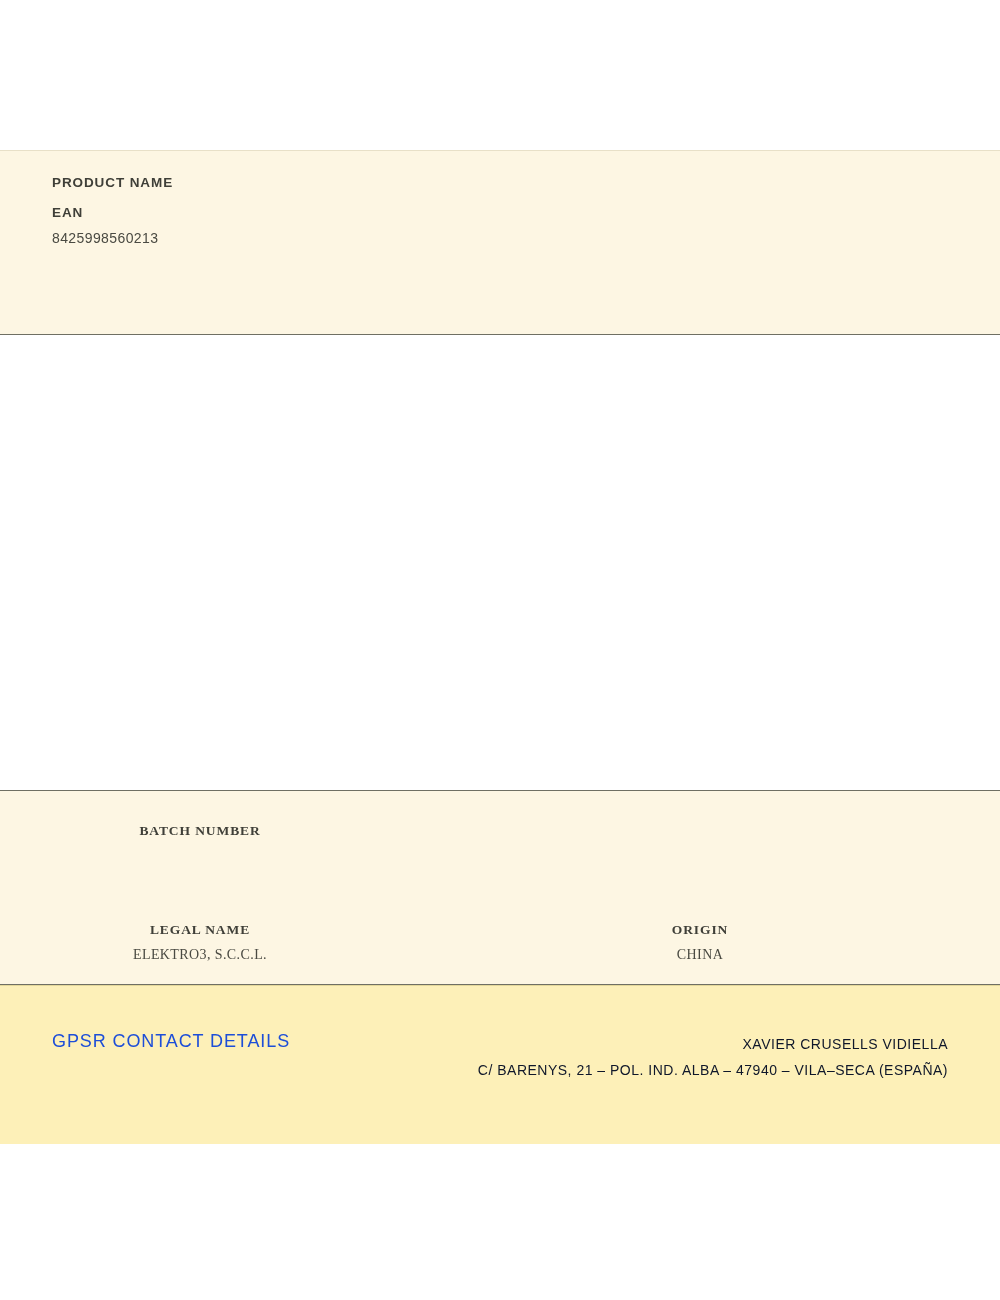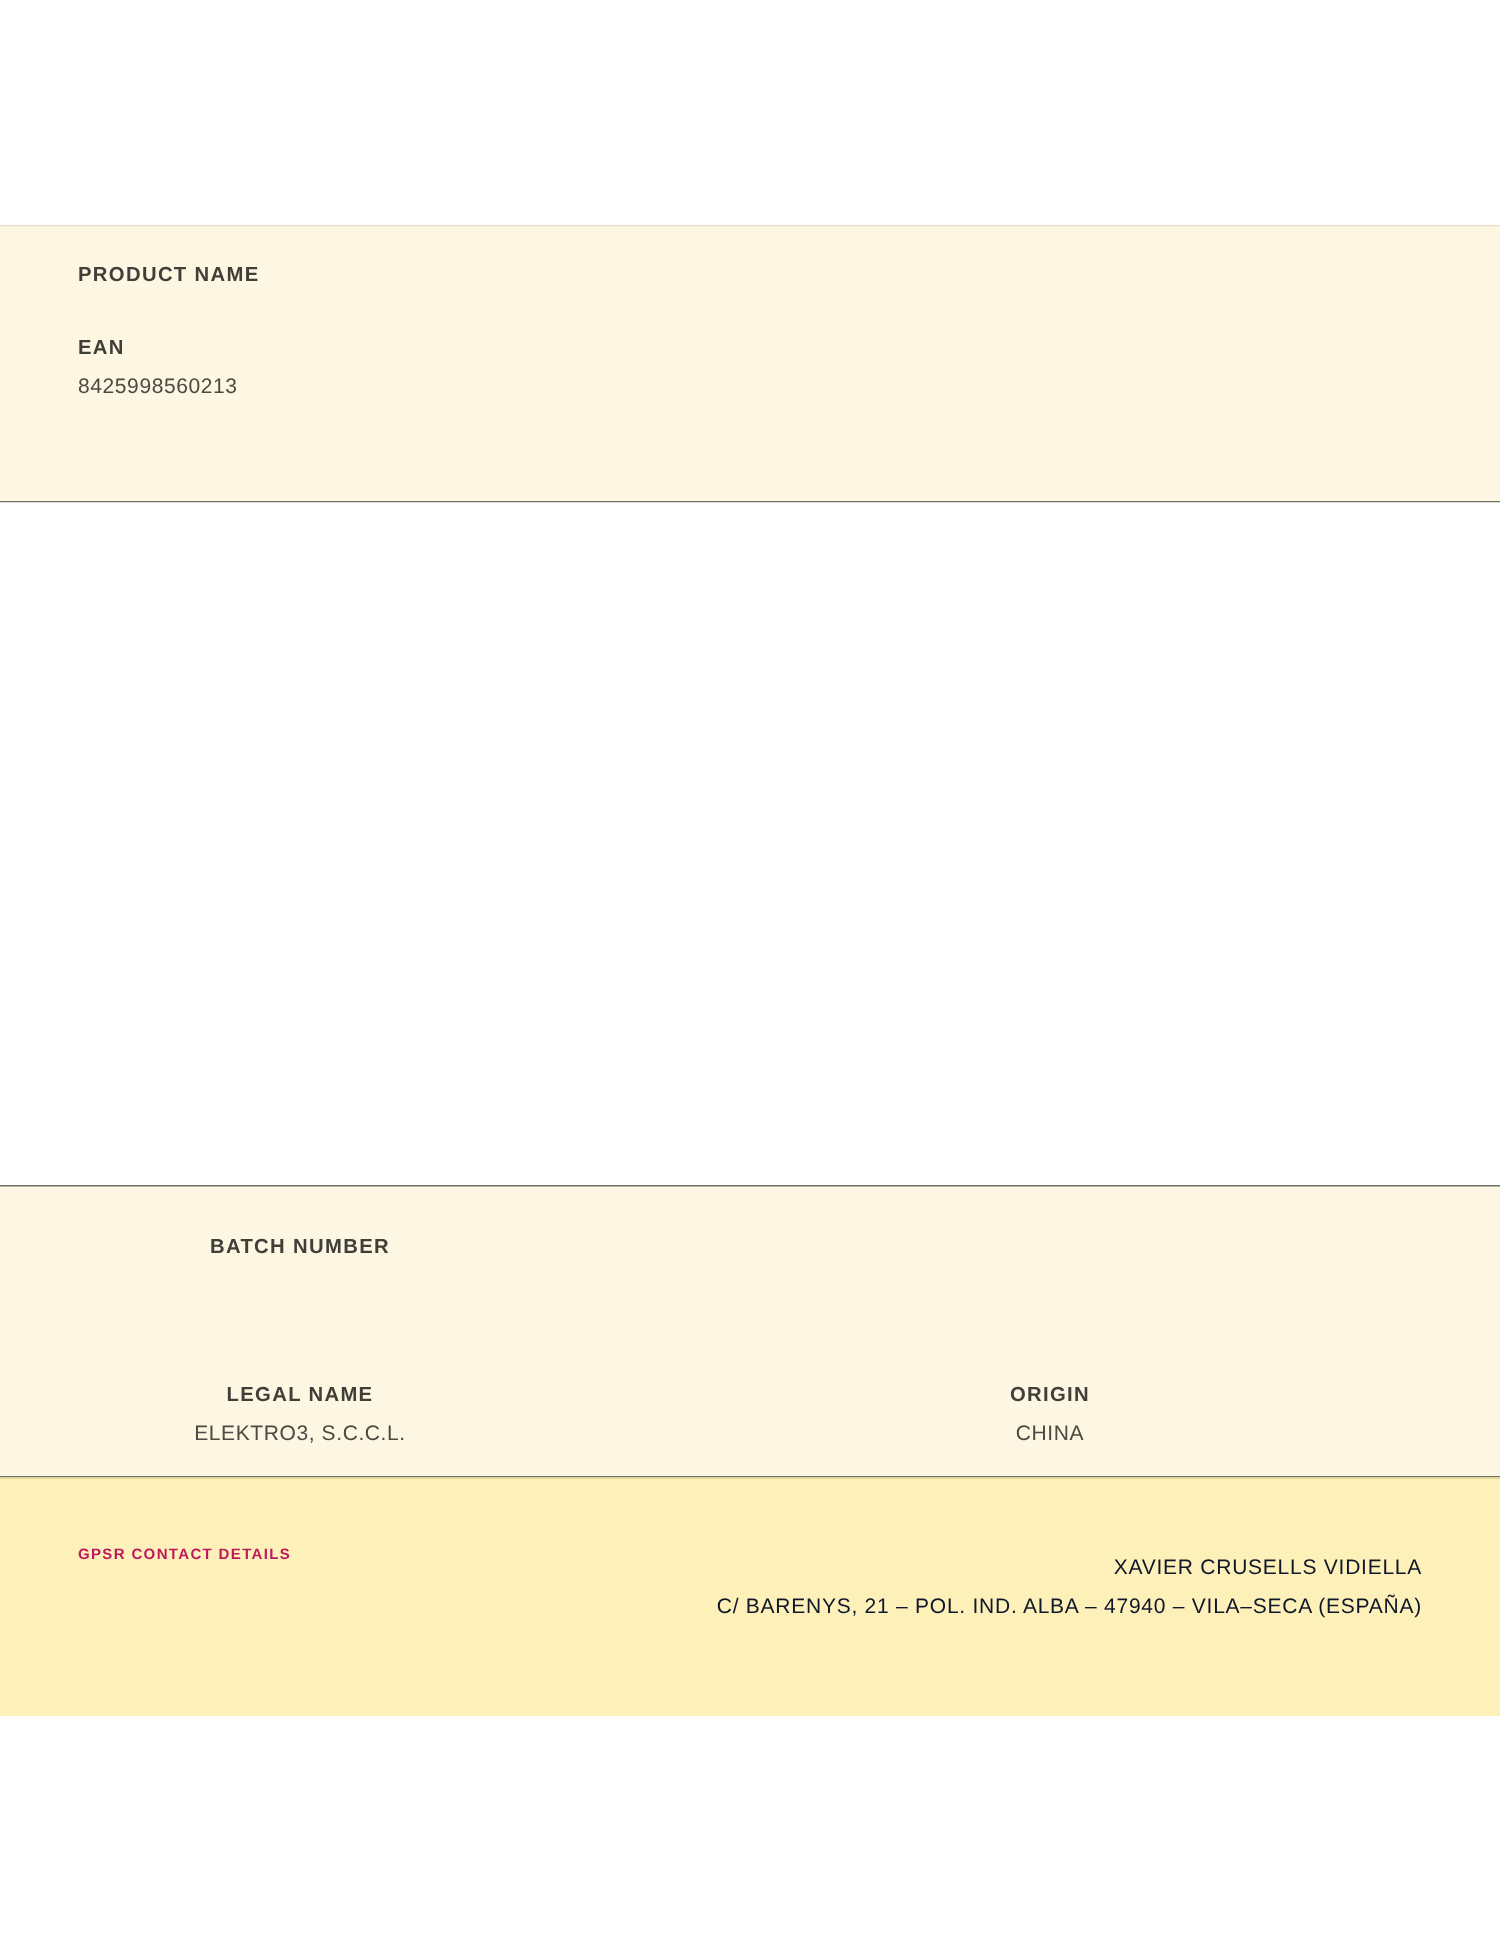--- a/index.html
+++ b/index.html
@@ -43,21 +43,21 @@
     color: #3f3f38;
     margin: 0 0 10px 0;
   }
   .field-value {
     font-size: 14px;
     letter-spacing: 0.4px;
     color: #4a4a42;
     margin: 0;
   }
   .field-group + .field-group {
-    margin-top: 34px;
+    margin-top: 15px;
   }
 
   
   .blank-area {
     position: absolute;
     top: 335px;
     left: 0;
     width: 1000px;
     height: 455px;
     background: #ffffff;
@@ -80,20 +80,21 @@
     display: flex;
     width: 100%;
   }
   .meta-row.row-1 { padding-top: 32px; }
   .meta-row.row-2 { padding-top: 58px; }
 
   .meta-cell {
     flex: 0 0 50%;
     text-align: center;
     box-sizing: border-box;
+    font-family: Liberation Serif, serif;
   }
   .meta-cell.left  { padding-right: 100px; }
   .meta-cell.right { padding-right: 100px; }
 
   .meta-label {
     font-size: 13.5px;
     font-weight: bold;
     letter-spacing: 0.9px;
     color: #3f3f38;
     margin: 0;
@@ -118,24 +119,24 @@
     border-top: 1px solid #e3d79a;
     border-bottom: 1px solid #ffffff;
     box-sizing: border-box;
     padding: 45px 52px 0 52px;
     display: flex;
     justify-content: space-between;
     align-items: flex-start;
   }
 
   .gpsr-label {
-    font-size: 10px;
-    font-weight: bold;
+    font-size: 18px;
+    font-weight: normal;
     letter-spacing: 0.9px;
-    color: #be185d;
+    color: #1d4ed8;
     margin: 0;
     white-space: nowrap;
   }
 
   .gpsr-lines {
     text-align: right;
     font-size: 14px;
     letter-spacing: 0.5px;
     color: #0f172a;
     line-height: 26px;

